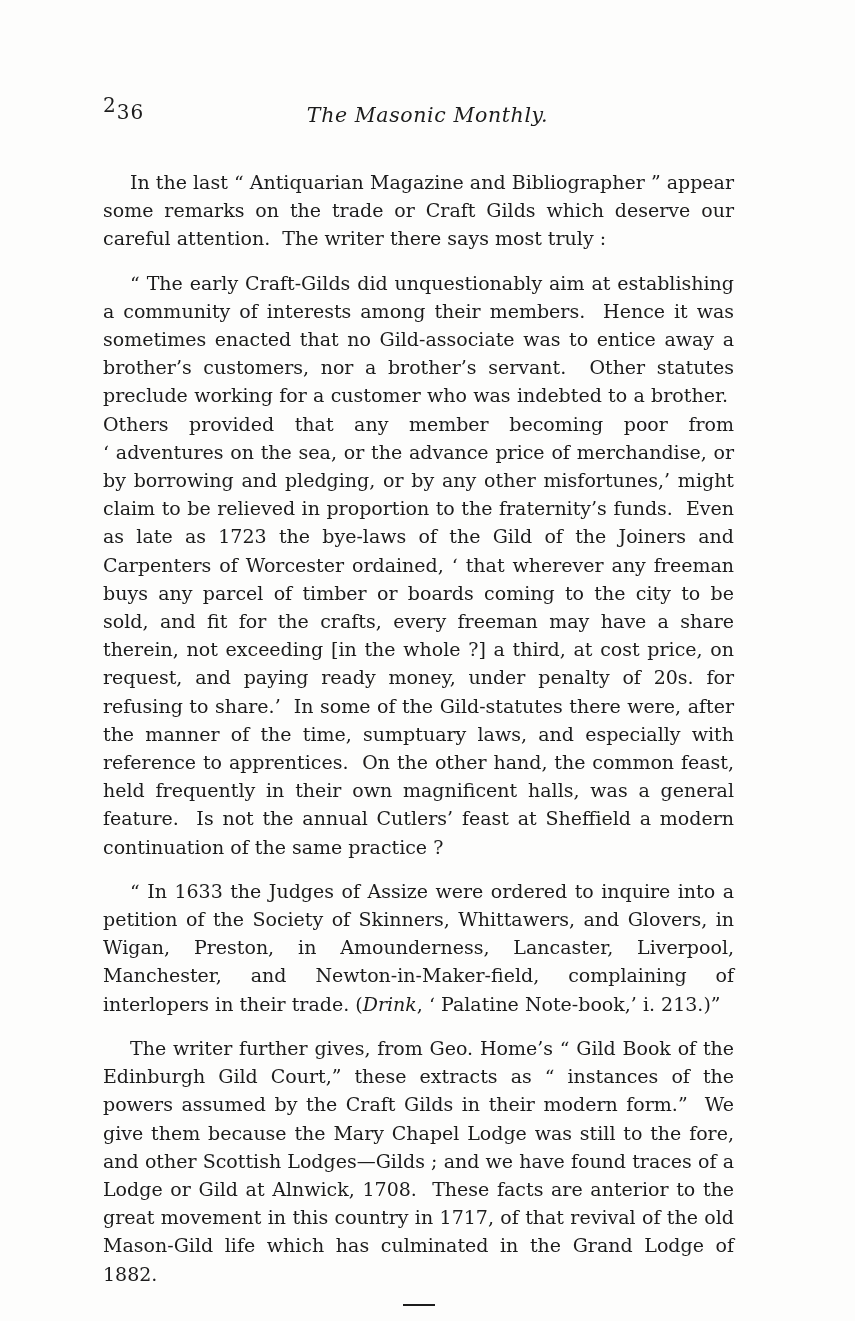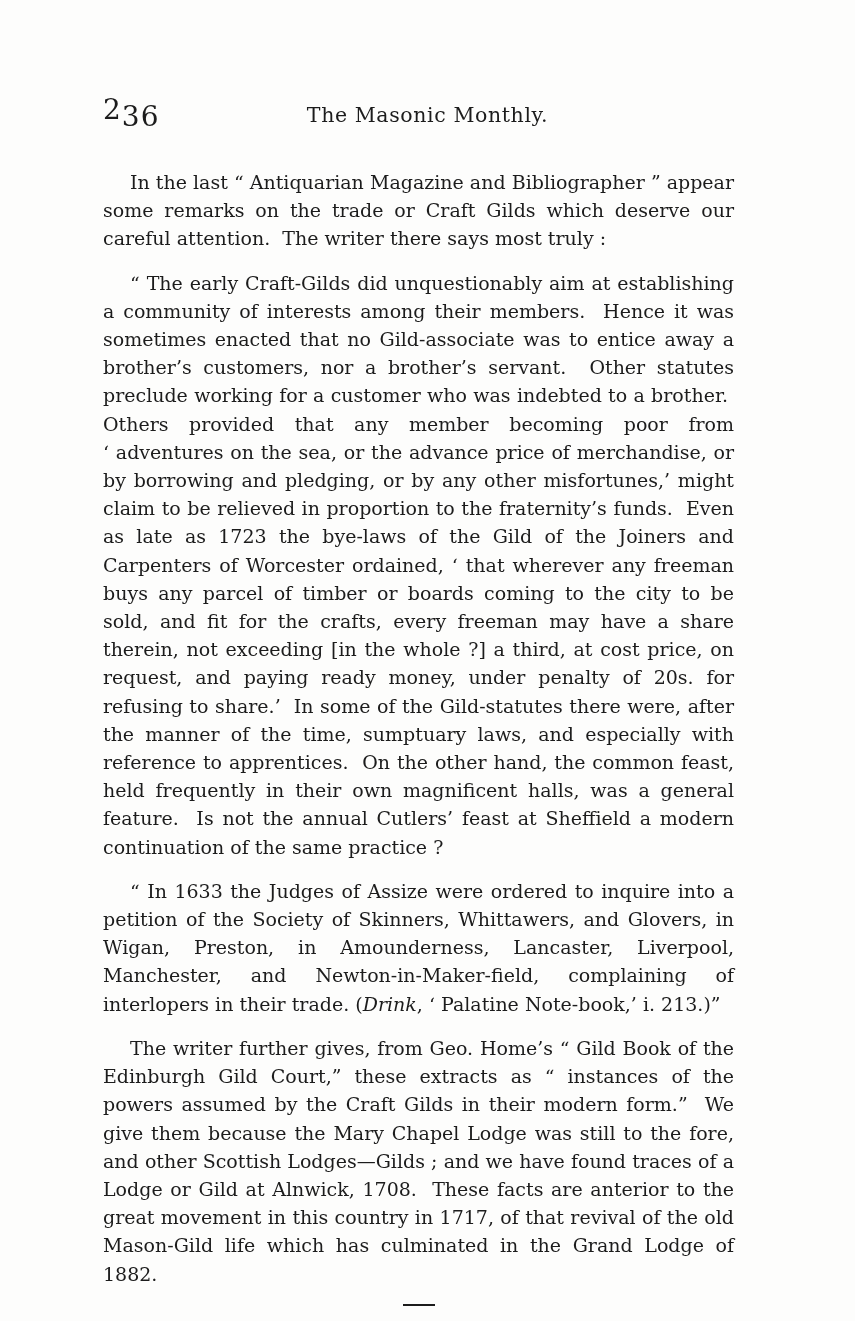--- a/index.html
+++ b/index.html
@@ -11,33 +11,34 @@
     margin: 0 auto;
     background: #fdfdfc;
     color: #1c1c1c;
     font-family: "DejaVu Serif", "Liberation Serif", serif;
     overflow: hidden;
   }
   .page-number {
     position: absolute;
     left: 103px;
     top: 100px;
-    font-size: 28px;
+    font-size: 20px;
     letter-spacing: 1px;
   }
   .page-number .raised {
     display: inline-block;
     transform: translateY(-7px);
   }
   .running-title {
     position: absolute;
     top: 103px;
     left: 0;
     width: 100%;
     text-align: center;
+    font-style: italic;
     font-size: 20.5px;
     letter-spacing: 0.6px;
   }
   .page-body {
     position: absolute;
     top: 152px;
     left: 87px;
     width: 663px;
     font-size: 19px;
     line-height: 28.2px;

